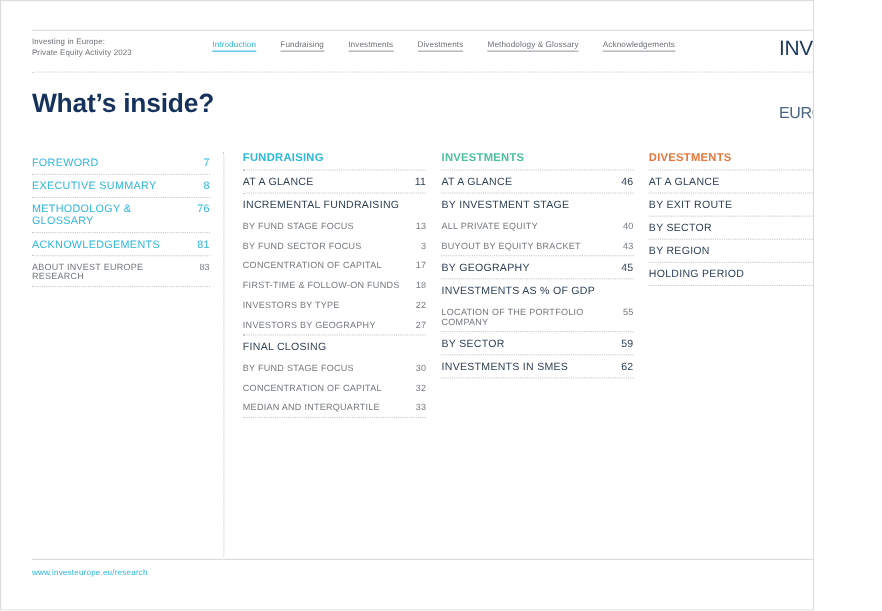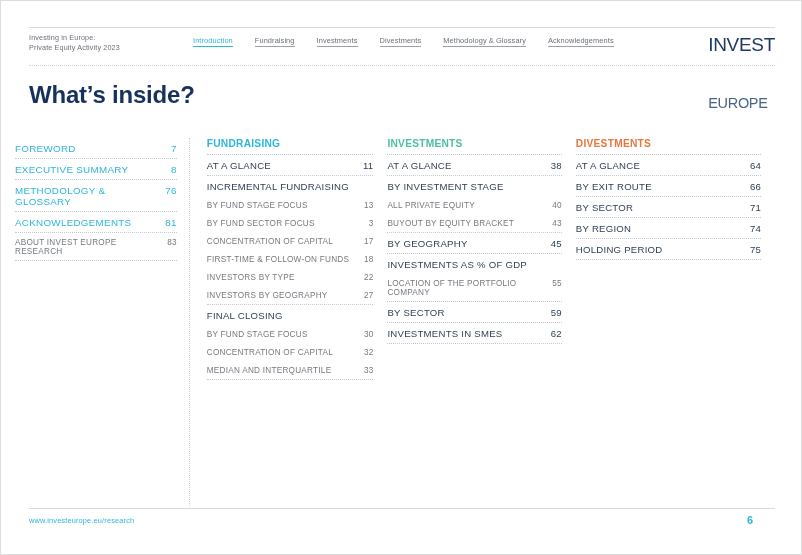--- a/index.html
+++ b/index.html
@@ -5,21 +5,21 @@
   * { box-sizing: border-box; margin: 0; padding: 0; }
   html, body {
     width: 802px; height: 555px;
     background: #ffffff;
     font-family: "Liberation Sans", sans-serif;
     -webkit-font-smoothing: antialiased;
   }
 
   .page {
     position: relative;
-    width: 802px; height: 555px;
+    width: 740px; height: 555px;
     background: #ffffff;
     border: 1px solid #dcdcdc;
     overflow: hidden;
   }
 
   
   .header {
     position: absolute;
     left: 28px; top: 26px;
     width: 746px; height: 30px;
@@ -92,21 +92,21 @@
     left: 28px; top: 80px;
     font-size: 24px;
     font-weight: bold;
     color: #16325c;
     letter-spacing: -0.2px;
   }
 
   
   .columns {
     position: absolute;
-    left: 14px; top: 137px;
+    left: 28px; top: 137px;
     width: 746px;
     display: flex;
   }
   .col { position: relative; }
   .col-1 { width: 178px; padding-right: 12px; }
   .col-sep {
     width: 0px;
     border-left: 1px dotted #c9ced3;
     height: 368px;
     margin-right: 17px;
@@ -281,21 +281,21 @@
         <div class="row lvl-sub no-rule">
           <span class="lbl">MEDIAN AND INTERQUARTILE</span>
           <span class="pg">33</span>
         </div>
         <div class="col-bottom-rule"></div>
       </div>
       <div class="col col-3">
         <div class="col-head" style="color: rgb(76, 191, 160);">INVESTMENTS</div>
         <div class="row lvl-major">
           <span class="lbl">AT A GLANCE</span>
-          <span class="pg">38</span>
+          <span class="pg">46</span>
         </div>
         <div class="row lvl-major">
           <span class="lbl">BY INVESTMENT STAGE</span>
           <span class="pg"></span>
         </div>
         <div class="row lvl-sub no-rule">
           <span class="lbl">ALL PRIVATE EQUITY</span>
           <span class="pg">40</span>
         </div>
         <div class="row lvl-sub no-rule">

